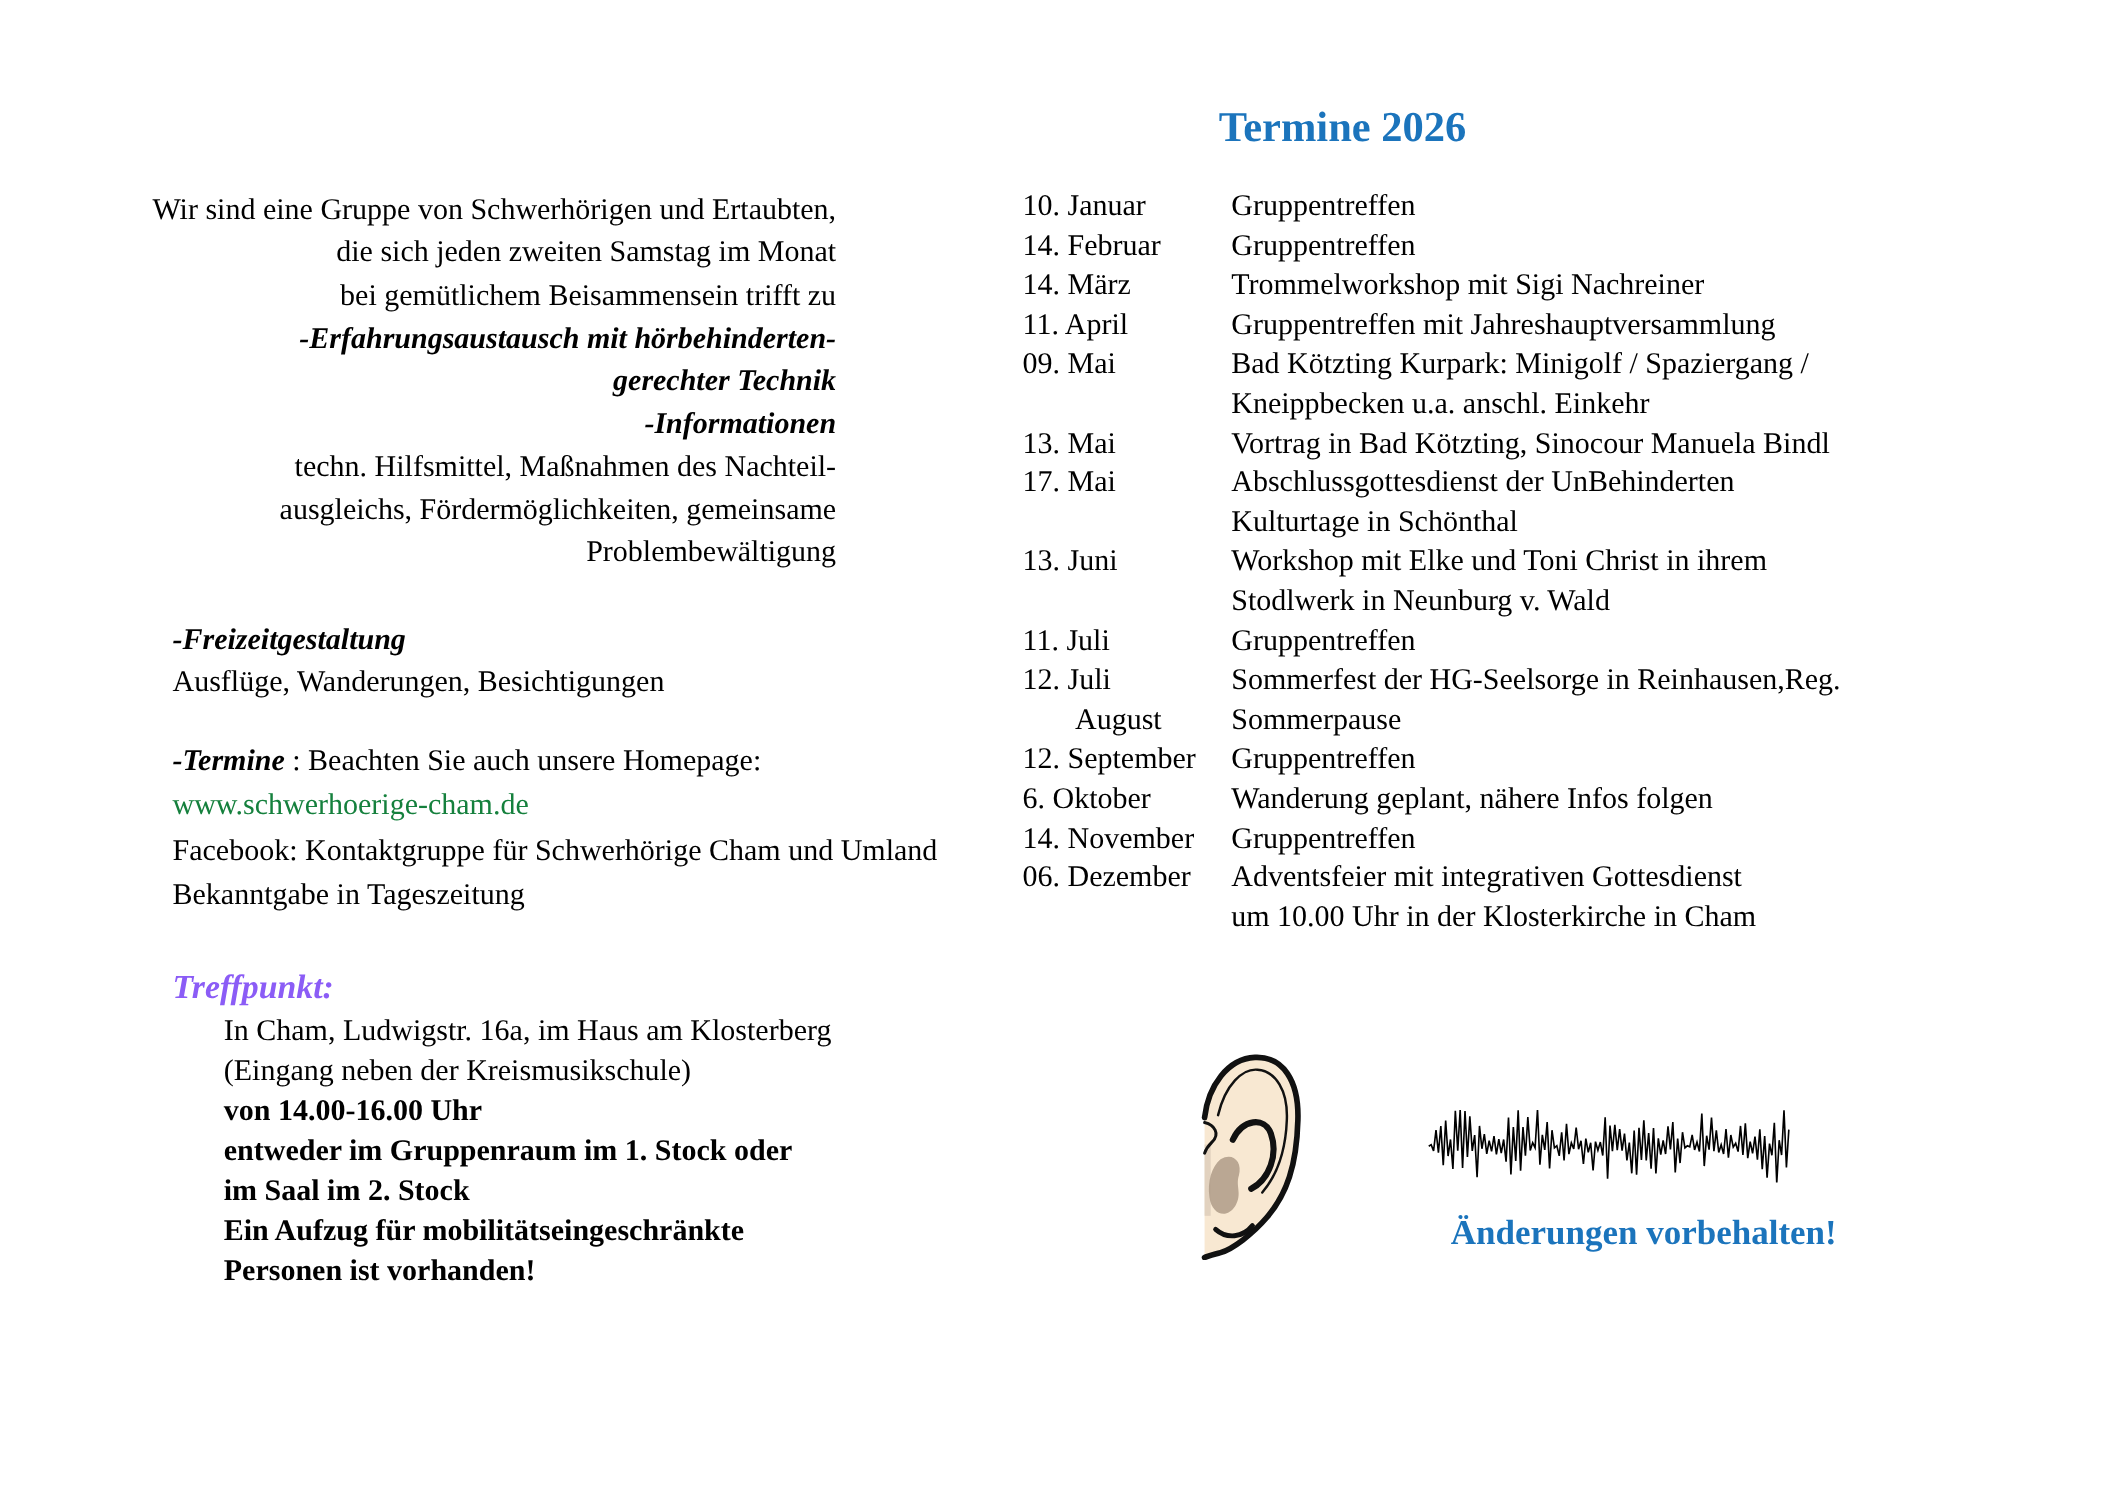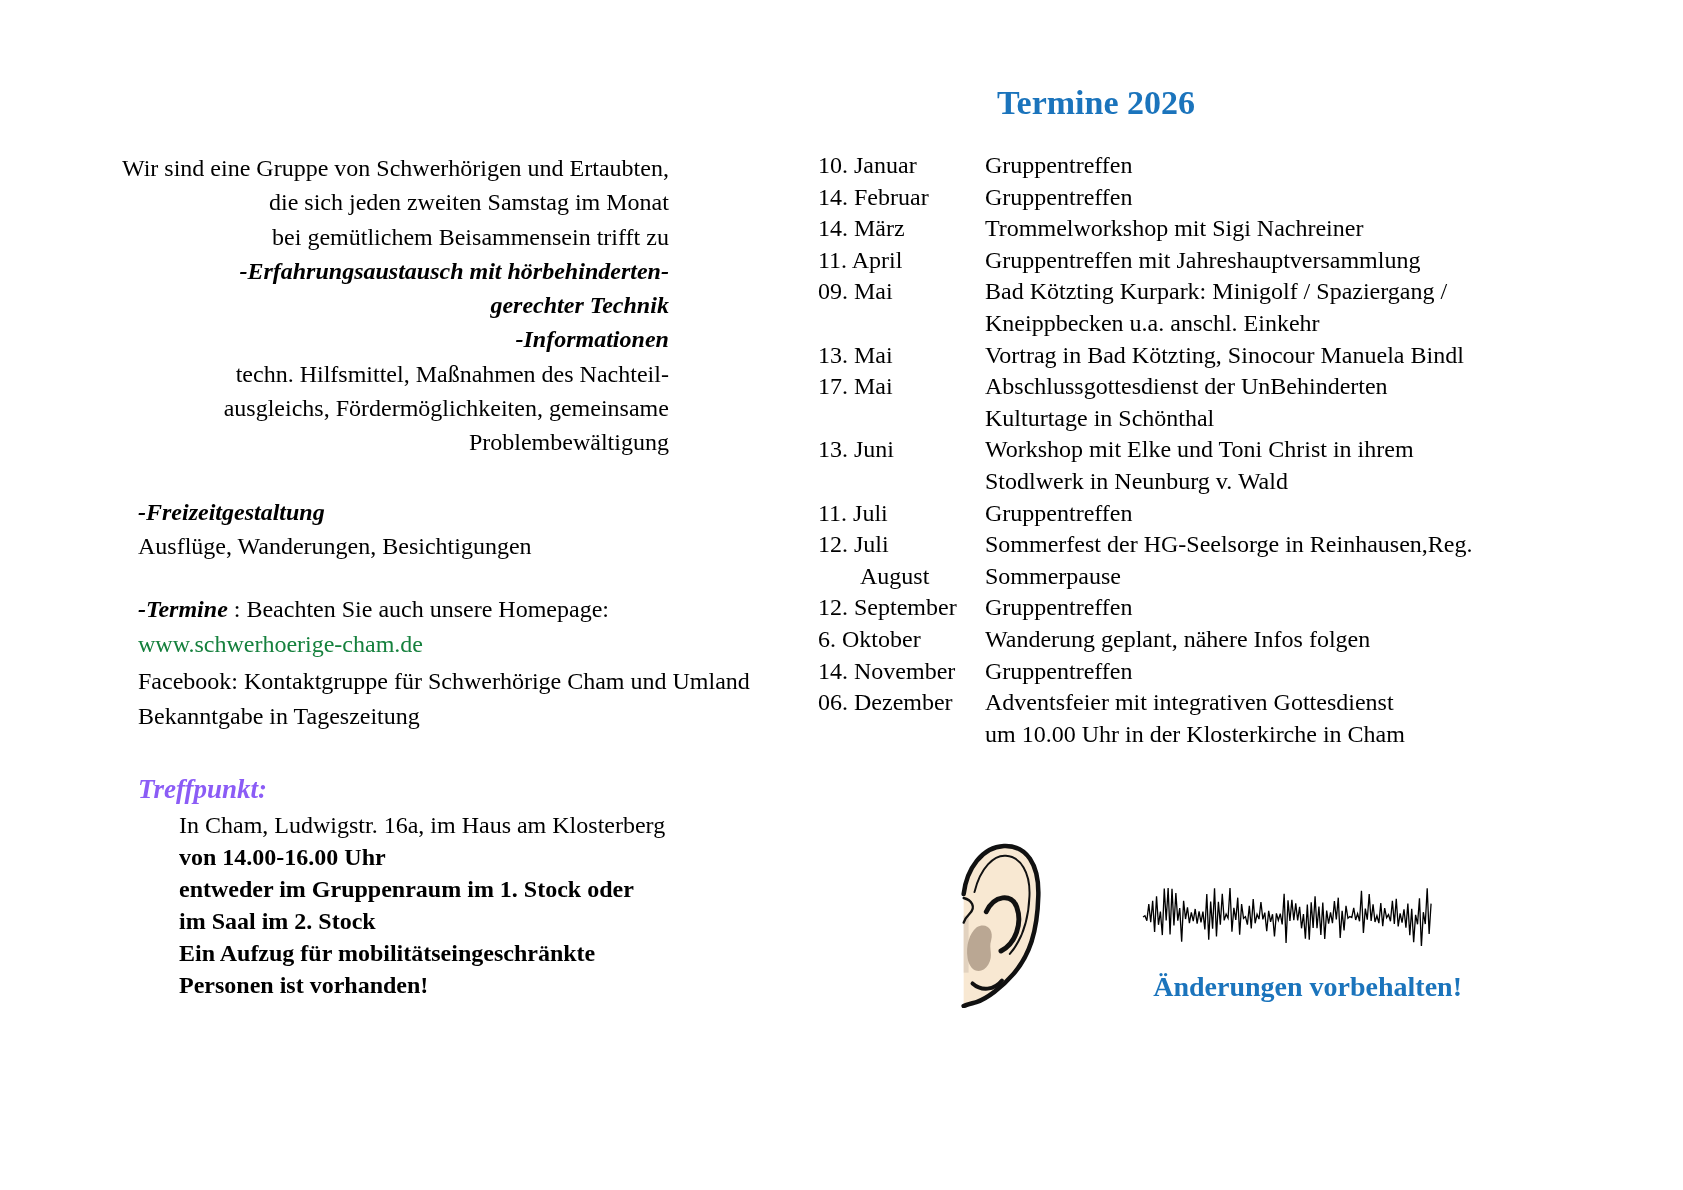--- a/index.html
+++ b/index.html
@@ -16,33 +16,33 @@
   #block-intro{position:absolute;left:122px;top:151px;line-height:34.3px;text-align:right;}
   #block-freizeit{position:absolute;left:138px;top:495px;line-height:34.3px;}
   #block-termine{position:absolute;left:138px;top:592px;line-height:35px;}
   #treffpunkt-heading{
     position:absolute;left:138px;top:774px;font-size:27px;font-weight:bold;font-style:italic;
     color:#8b5cf6;white-space:pre;
   }
   #block-meeting{position:absolute;left:138px;top:809px;line-height:32px;margin-left:41px;}
 
   #page-title{
-    position:absolute;left:975px;top:84px;width:220px;text-align:right;white-space:nowrap;
+    position:absolute;left:975px;top:84px;width:220px;text-align:left;white-space:nowrap;
     font-size:34px;font-weight:bold;color:#1b74bc;
   }
   #schedule{position:absolute;left:818px;top:150px;font-size:24px;line-height:31.6px;}
   .sched-row{display:flex;align-items:flex-start;}
   .sched-date{width:167px;flex:none;white-space:pre;}
   .sched-date.indent{padding-left:42px;box-sizing:border-box;}
   .sched-desc{white-space:pre;}
 
   #ear-illustration{position:absolute;left:955px;top:843px;}
   #sound-waveform{position:absolute;left:1140px;top:888px;}
   #footer-note{
-    position:absolute;left:1072px;top:971px;width:390px;text-align:right;white-space:nowrap;
+    position:absolute;left:1120px;top:971px;width:390px;text-align:center;white-space:nowrap;
     font-size:28px;font-weight:bold;color:#1b74bc;
   }
 </style>
 </head>
 <body>
 
 <div class="page">
 
   <div id="block-intro">
       <div class="line normal">Wir sind eine Gruppe von Schwerhörigen und Ertaubten,</div>
@@ -56,20 +56,21 @@
       <div class="line normal">Problembewältigung</div>
     </div>
   <div id="block-freizeit">
       <div class="line bolditalic">-Freizeitgestaltung</div>
       <div class="line normal">Ausflüge, Wanderungen, Besichtigungen</div>
     </div>
   <div id="block-termine"><div class="line"><span class="part bolditalic">-Termine</span><span class="part normal"> : Beachten Sie auch unsere Homepage:</span></div><a class="line link">www.schwerhoerige-cham.de</a><div class="line normal">Facebook: Kontaktgruppe für Schwerhörige Cham und Umland</div><div class="line normal">Bekanntgabe in Tageszeitung</div></div>
   <div id="treffpunkt-heading">Treffpunkt:</div>
   <div id="block-meeting">
       <div class="line normal">In Cham, Ludwigstr. 16a, im Haus am Klosterberg</div>
+      <div class="line normal">(Eingang neben der Kreismusikschule)</div>
       <div class="line bold">von 14.00-16.00 Uhr</div>
       <div class="line bold">entweder im Gruppenraum im 1. Stock oder</div>
       <div class="line bold">im Saal im 2. Stock</div>
       <div class="line bold">Ein Aufzug für mobilitätseingeschränkte</div>
       <div class="line bold">Personen ist vorhanden!</div>
     </div>
 
   <div id="page-title">Termine 2026</div>
   <div id="schedule">
       <div class="sched-row">

